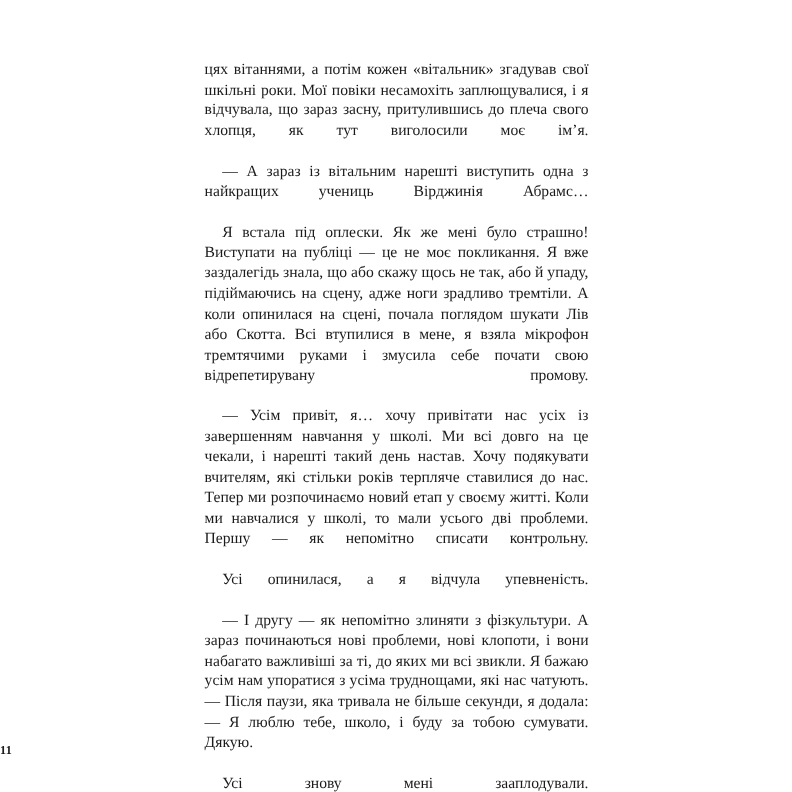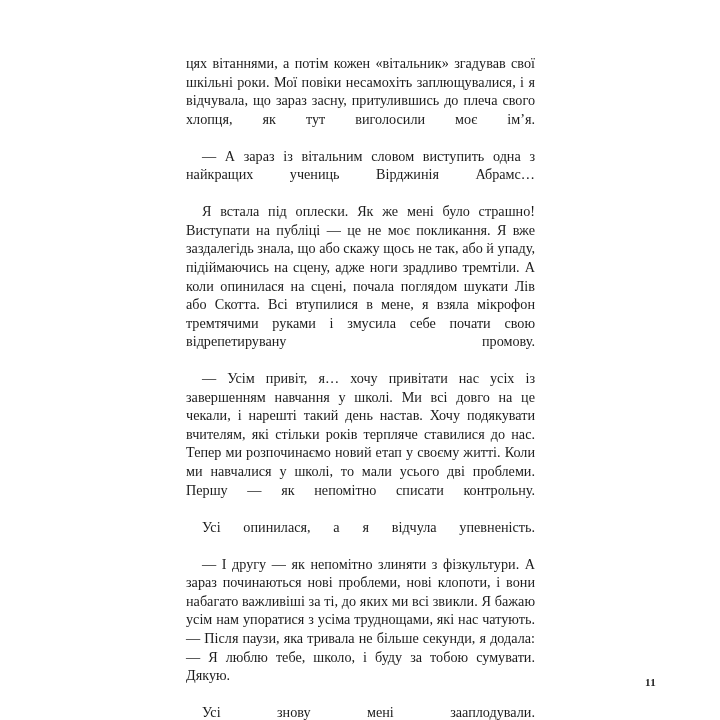--- a/index.html
+++ b/index.html
@@ -49,38 +49,38 @@
     content: "";
     display: inline-block;
     width: 100%;
   }
 
   .page-number {
     position: absolute;
     left: 0;
     right: 0;
     top: 676px;
-    text-align: right;
+    text-align: left;
     font-family: "Liberation Serif", "DejaVu Serif", serif;
     font-size: 11px;
     font-weight: bold;
     color: #1b1b1b;
     letter-spacing: 0.3px;
   }
 </style>
 </head>
 <body>
 
 <div class="page">
 
   <div class="text-column">
 
     <p class="para no-indent">цях вітаннями, а потім кожен «вітальник» згадував свої шкільні роки. Мої повіки несамохіть заплющувалися, і я відчувала, що зараз засну, притулившись до плеча свого хлопця, як тут виголосили моє ім’я.</p>
 
-    <p class="para">— А зараз із вітальним словом виступить одна з найкращих учениць Вірджинія Абрамс…</p>
+    <p class="para">— А зараз із вітальним нарешті виступить одна з найкращих учениць Вірджинія Абрамс…</p>
 
     <p class="para">Я встала під оплески. Як же мені було страшно! Виступати на публіці — це не моє покликання. Я вже заздалегідь знала, що або скажу щось не так, або й упаду, підіймаючись на сцену, адже ноги зрадливо тремтіли. А коли опинилася на сцені, почала поглядом шукати Лів або Скотта. Всі втупилися в мене, я взяла мікрофон тремтячими руками і змусила себе почати свою відрепетирувану промову.</p>
 
     <p class="para">— Усім привіт, я… хочу привітати нас усіх із завершенням навчання у школі. Ми всі довго на це чекали, і нарешті такий день настав. Хочу подякувати вчителям, які стільки років терпляче ставилися до нас. Тепер ми розпочинаємо новий етап у своєму житті. Коли ми навчалися у школі, то мали усього дві проблеми. Першу — як непомітно списати контрольну.</p>
 
     <p class="para">Усі опинилася, а я відчула упевненість.</p>
 
     <p class="para">— І другу — як непомітно злиняти з фізкультури. А зараз починаються нові проблеми, нові клопоти, і вони набагато важливіші за ті, до яких ми всі звикли. Я бажаю усім нам упоратися з усіма труднощами, які нас чатують. — Після паузи, яка тривала не більше секунди, я додала: — Я люблю тебе, школо, і буду за тобою сумувати. Дякую.</p>
 
     <p class="para">Усі знову мені зааплодували.</p>

